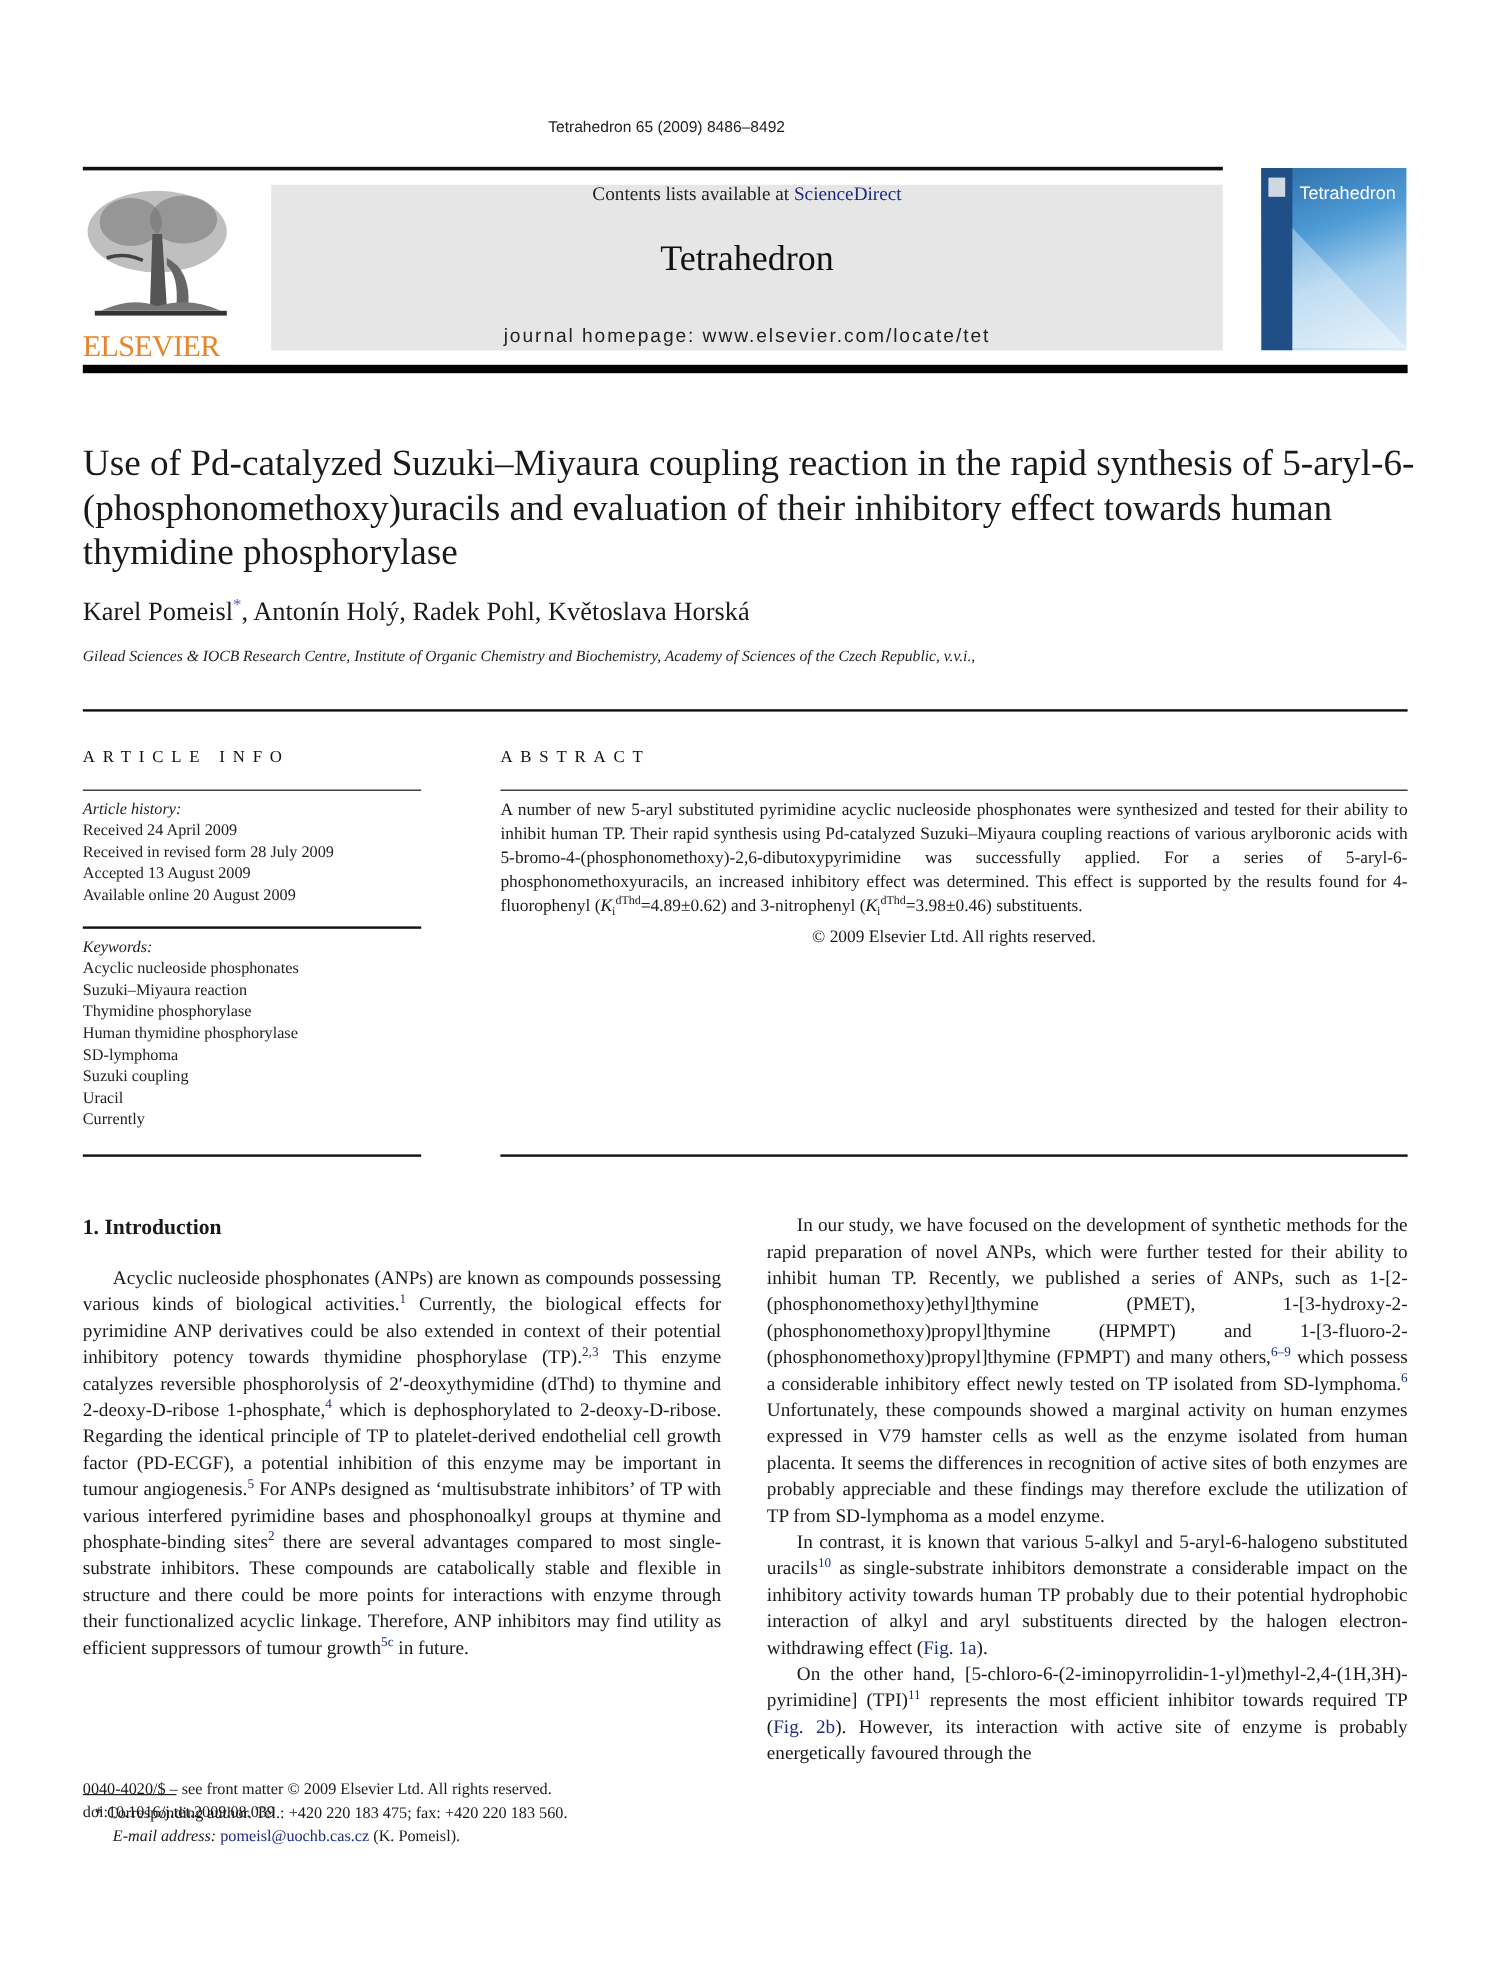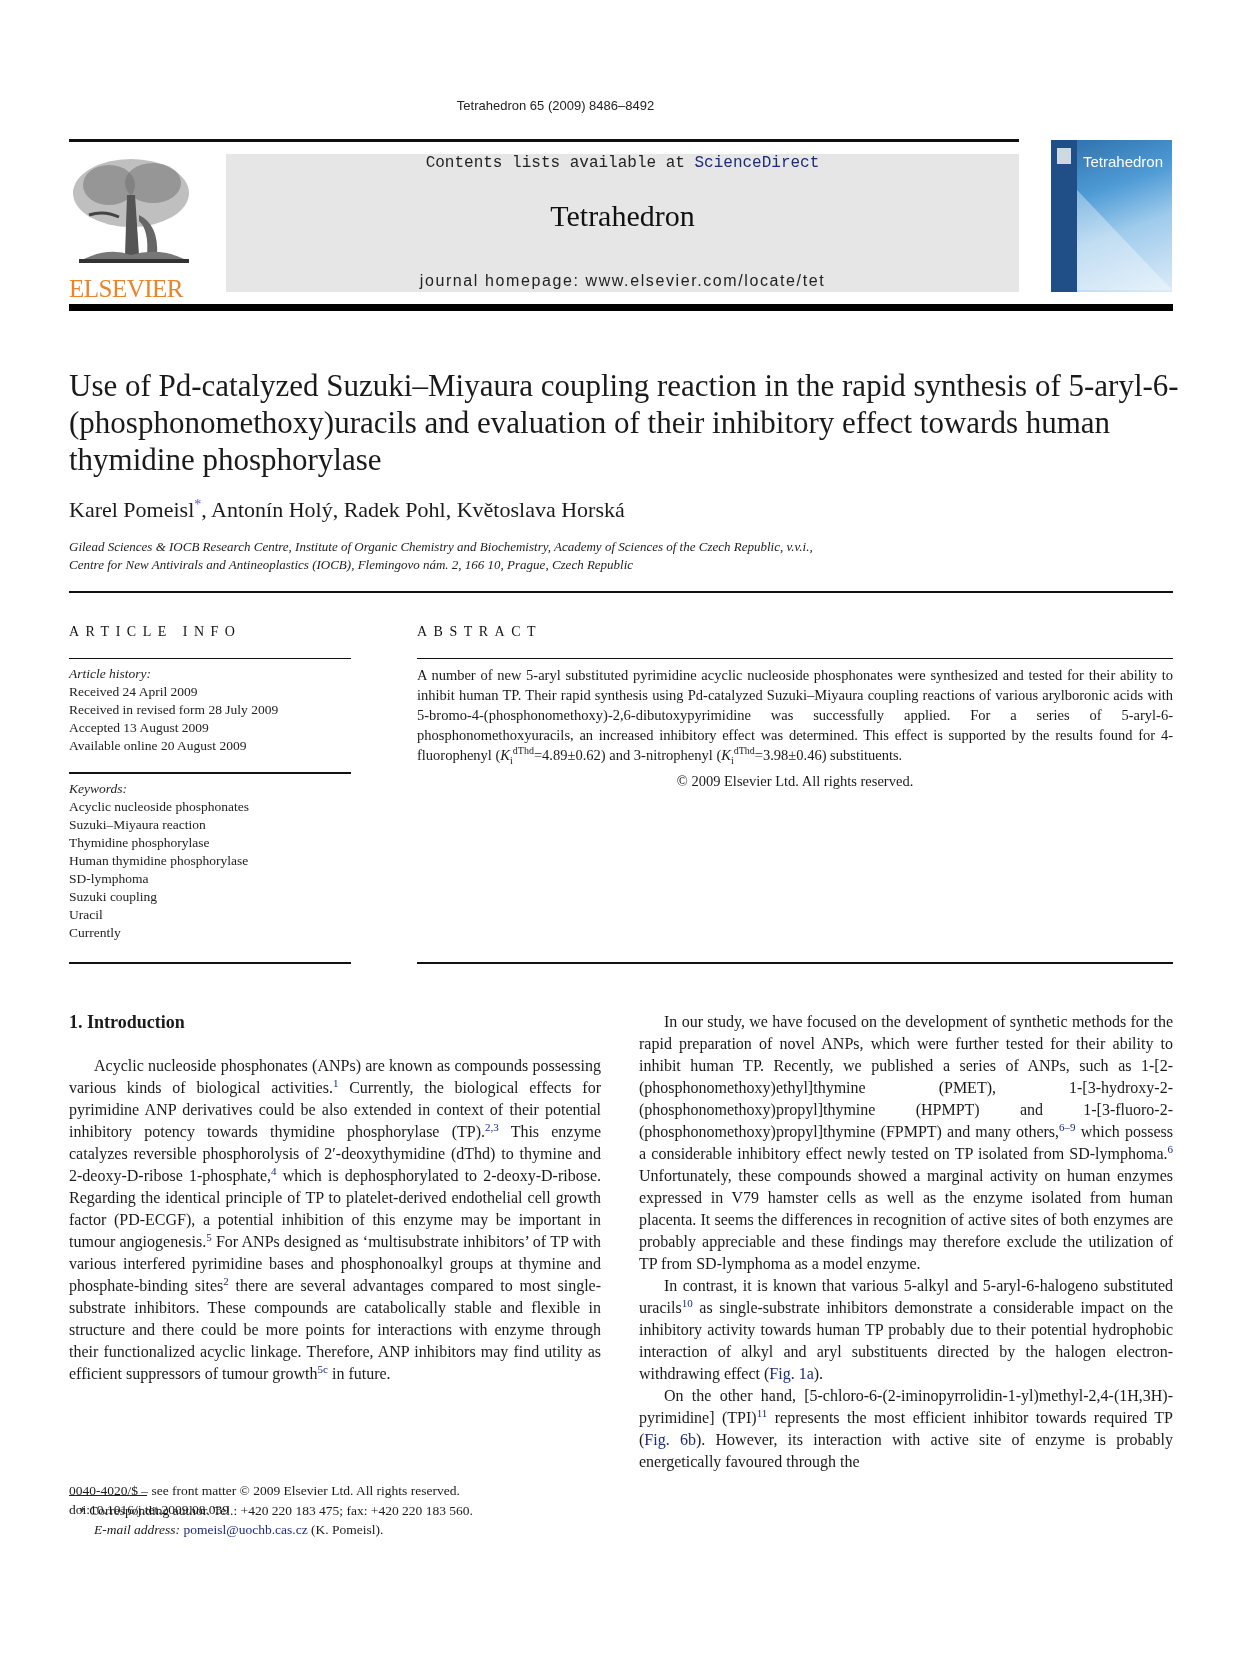--- a/index.html
+++ b/index.html
@@ -9,21 +9,21 @@
   .running-head { top: 98px; left: 0; width: 1111px; text-align: center; font-size: 13px;
                   font-family: "Liberation Sans", sans-serif; color: #222; }
   .rule-top { top: 139px; left: 69px; width: 950px; height: 3px; background: #111; }
   .rule-thick { top: 304px; left: 69px; width: 1104px; height: 7px; background: #000; }
   .logo { top: 155px; left: 69px; width: 128px; height: 140px; }
   .logo-tree { width: 124px; height: 118px; }
   .logo-text { display: block; color: #e8852a; font-size: 25px; letter-spacing: -0.5px; margin-top: 0px;
                font-family: "Liberation Serif", serif; line-height: 24px; }
   .banner { top: 154px; left: 226px; width: 793px; height: 138px; background: #e6e6e6; }
   .banner-line1 { position: absolute; top: 0; left: 0; width: 100%; text-align: center; font-size: 16px;
-                  font-family: Liberation Mono, monospace; color: #222; }
+                  font-family: Liberation Serif, serif; color: #222; }
   .banner-line1 .link { color: #1c2a7a; }
   .banner-title { position: absolute; top: 45px; left: 0; width: 100%; text-align: center; font-size: 30px;
                   font-family: "Liberation Serif", serif; color: #111; }
   .banner-home { position: absolute; top: 118px; left: 0; width: 100%; text-align: center; font-size: 16px;
                  letter-spacing: 1.6px; font-family: "Liberation Sans", sans-serif; color: #222; }
   .cover { top: 140px; left: 1051px; width: 121px; height: 152px;
            background: linear-gradient(160deg, #2c6da8 0%, #4e9bd6 35%, #9fcbec 60%, #dcecf8 100%); overflow: hidden; }
   .cover-title { position: absolute; top: 13px; left: 32px; color: #fff; font-size: 15px;
                  font-family: "Liberation Sans", sans-serif; }
   .cover-strip { position: absolute; top: 0; left: 0; width: 26px; height: 152px; background: #1f4f86; }
@@ -101,21 +101,20 @@
 <div class="abs rule-thick"></div>
 
 <div class="abs article-title">Use of Pd-catalyzed Suzuki–Miyaura coupling reaction in the rapid synthesis of 5-aryl-6-(phosphonomethoxy)uracils and evaluation of their inhibitory effect towards human thymidine phosphorylase</div>
 
 <div class="abs authors">
   <span>Karel Pomeisl</span><span class="star">*</span><span>, Antonín Holý, Radek Pohl, Květoslava Horská</span>
 </div>
 
 <div class="abs affil">
   <div>Gilead Sciences &amp; IOCB Research Centre, Institute of Organic Chemistry and Biochemistry, Academy of Sciences of the Czech Republic, v.v.i.,</div>
-  <div>Centre for New Antivirals and Antineoplastics (IOCB), Flemingovo nám. 2, 166 10, Prague, Czech Republic</div>
 </div>
 
 <div class="abs rule-mid"></div>
 
 <div class="abs sec-head ai-head">ARTICLE INFO</div>
 <div class="abs sec-head ab-head">ABSTRACT</div>
 <div class="abs ai-rule1"></div>
 <div class="abs ab-rule1"></div>
 
 <div class="abs ai-block history">
@@ -149,21 +148,21 @@
 <div class="abs ab-rule3"></div>
 
 <div class="abs col col-left">
   <span class="sec1">1.  Introduction</span>
   <p><span>Acyclic nucleoside phosphonates (ANPs) are known as compounds possessing various kinds of biological activities.</span><sup class="ref">1</sup><span> Currently, the biological effects for pyrimidine ANP derivatives could be also extended in context of their potential inhibitory potency towards thymidine phosphorylase (TP).</span><sup class="ref">2,3</sup><span> This enzyme catalyzes reversible phosphorolysis of 2′-deoxythymidine (dThd) to thymine and 2-deoxy-D-ribose 1-phosphate,</span><sup class="ref">4</sup><span> which is dephosphorylated to 2-deoxy-D-ribose. Regarding the identical principle of TP to platelet-derived endothelial cell growth factor (PD-ECGF), a potential inhibition of this enzyme may be important in tumour angiogenesis.</span><sup class="ref">5</sup><span> For ANPs designed as ‘multisubstrate inhibitors’ of TP with various interfered pyrimidine bases and phosphonoalkyl groups at thymine and phosphate-binding sites</span><sup class="ref">2</sup><span> there are several advantages compared to most single-substrate inhibitors. These compounds are catabolically stable and flexible in structure and there could be more points for interactions with enzyme through their functionalized acyclic linkage. Therefore, ANP inhibitors may find utility as efficient suppressors of tumour growth</span><sup class="ref">5c</sup><span> in future.</span></p>
 </div>
 
 <div class="abs col col-right">
   <p><span>In our study, we have focused on the development of synthetic methods for the rapid preparation of novel ANPs, which were further tested for their ability to inhibit human TP. Recently, we published a series of ANPs, such as 1-[2-(phosphonomethoxy)ethyl]thymine (PMET), 1-[3-hydroxy-2-(phosphonomethoxy)propyl]thymine (HPMPT) and 1-[3-fluoro-2-(phosphonomethoxy)propyl]thymine (FPMPT) and many others,</span><sup class="ref">6–9</sup><span> which possess a considerable inhibitory effect newly tested on TP isolated from SD-lymphoma.</span><sup class="ref">6</sup><span> Unfortunately, these compounds showed a marginal activity on human enzymes expressed in V79 hamster cells as well as the enzyme isolated from human placenta. It seems the differences in recognition of active sites of both enzymes are probably appreciable and these findings may therefore exclude the utilization of TP from SD-lymphoma as a model enzyme.</span></p>
   <p><span>In contrast, it is known that various 5-alkyl and 5-aryl-6-halogeno substituted uracils</span><sup class="ref">10</sup><span> as single-substrate inhibitors demonstrate a considerable impact on the inhibitory activity towards human TP probably due to their potential hydrophobic interaction of alkyl and aryl substituents directed by the halogen electron-withdrawing effect (</span><span class="ref">Fig. 1a</span><span>).</span></p>
-  <p><span>On the other hand, [5-chloro-6-(2-iminopyrrolidin-1-yl)methyl-2,4-(1H,3H)-pyrimidine] (TPI)</span><sup class="ref">11</sup><span> represents the most efficient inhibitor towards required TP (</span><span class="ref">Fig. 6b</span><span>). However, its interaction with active site of enzyme is probably energetically favoured through the</span></p>
+  <p><span>On the other hand, [5-chloro-6-(2-iminopyrrolidin-1-yl)methyl-2,4-(1H,3H)-pyrimidine] (TPI)</span><sup class="ref">11</sup><span> represents the most efficient inhibitor towards required TP (</span><span class="ref">Fig. 2b</span><span>). However, its interaction with active site of enzyme is probably energetically favoured through the</span></p>
 </div>
 
 <div class="abs fn-rule"></div>
 <div class="abs footnote">
   <div style="padding-left:10px">
     <span>*</span><span> Corresponding author. Tel.: +420 220 183 475; fax: +420 220 183 560.</span>
   </div>
   <div class="indent">
     <span class="it">E-mail address: </span><span class="ref">pomeisl@uochb.cas.cz</span><span> (K. Pomeisl).</span>
   </div>

